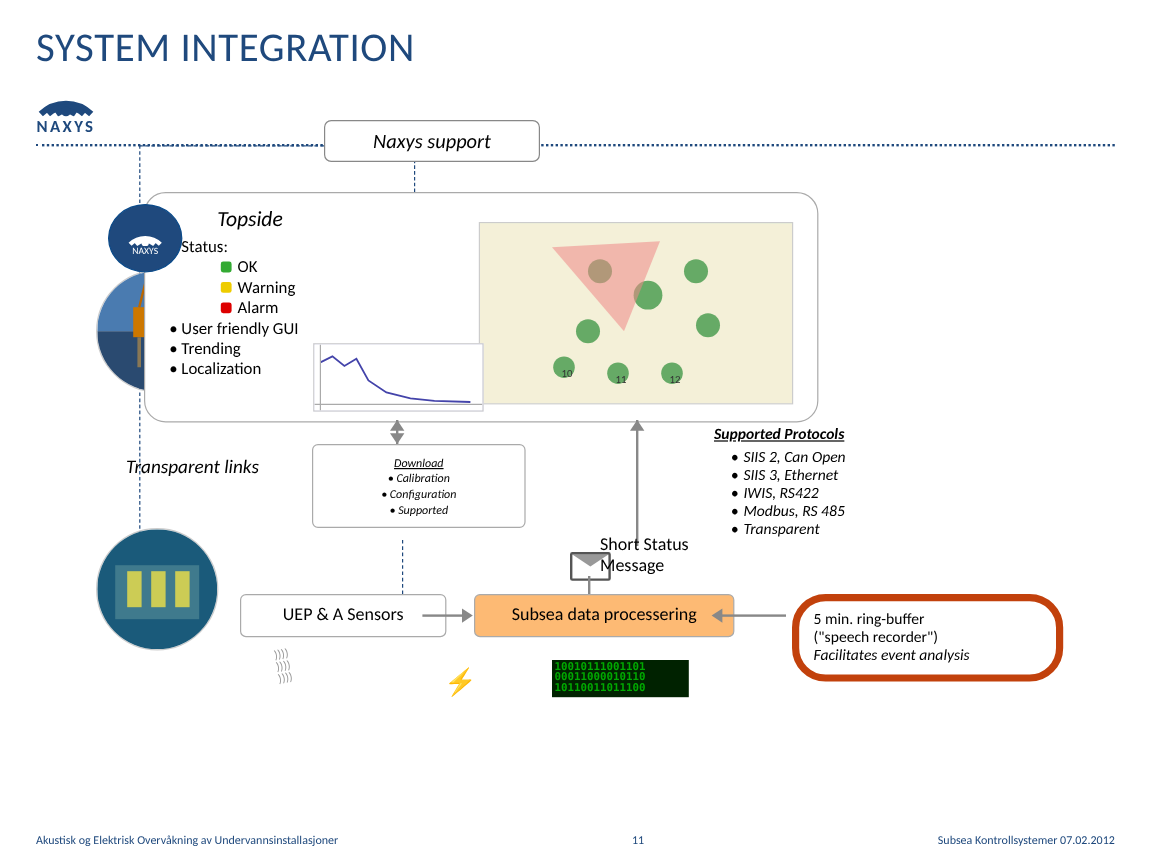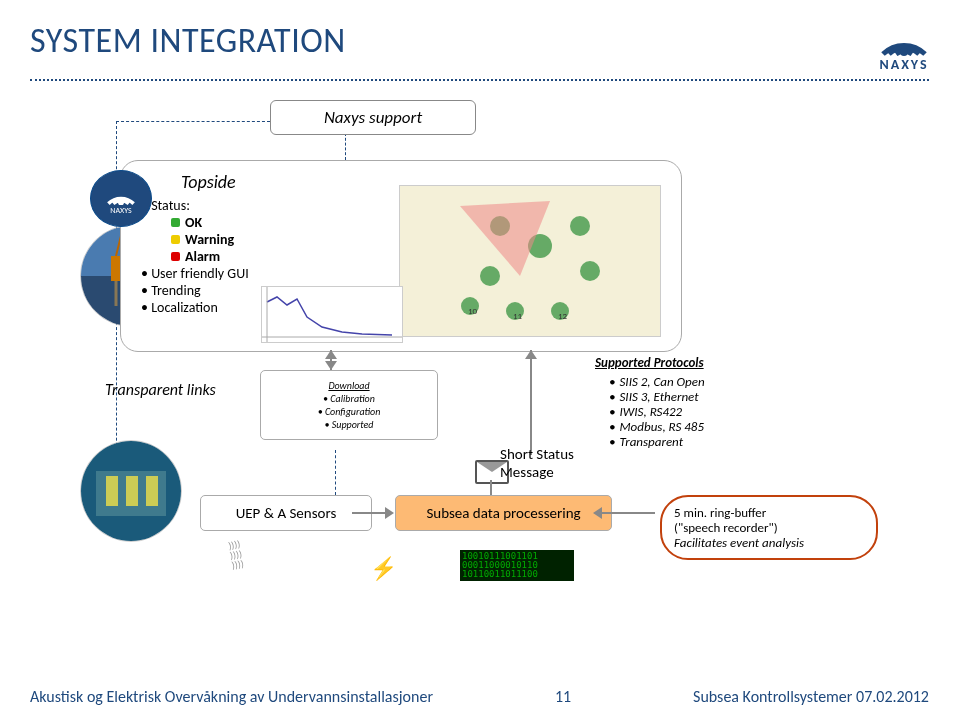--- a/index.html
+++ b/index.html
@@ -1,33 +1,33 @@
 <!DOCTYPE html>
 <html><head>
 <meta charset="utf-8">
 <style>
   body { margin:0; font-family: Calibri, Arial, sans-serif; background:#fff; width:959px; height:716px; position:relative; overflow:hidden; }
-  .header { display:flex; align-items:flex-start; justify-content:space-between; padding:20px 30px 0 30px; }
+  .header { display:flex; align-items:flex-start; justify-content:space-between; padding:20px 30px 0 30px;flex-direction:column; }
   .title { color:#1f497d; font-size:34px; font-weight:400; letter-spacing:0.5px; }
   .logo { display:flex; flex-direction:column; align-items:center; }
   .logo-text { color:#1f497d; font-size:14px; font-weight:bold; letter-spacing:2px; }
   .rule { border:none; border-top:2px dotted #1f497d; margin:6px 30px 0 30px; }
   
-  .support-box { position:absolute; left:270px; top:100px; width:150px; border:1px solid #888; border-radius:6px; padding:6px 27px; font-style:italic; font-size:17px; text-align:center; background:#fff;}
+  .support-box { position:absolute; left:270px; top:100px; width:150px; border:1px solid #888; border-radius:6px; padding:6px 14px; font-style:italic; font-size:17px; text-align:center; background:#fff;}
   
   .topside-group { position:absolute; left:120px; top:160px; width:560px; height:190px; border:1px solid #aaa; border-radius:18px; background:#fff; }
   
   .platform-img { position:absolute; left:80px; top:225px; width:100px; height:100px; border-radius:50%; overflow:hidden; border:1px solid #ccc; }
   .subsea-img { position:absolute; left:80px; top:440px; width:100px; height:100px; border-radius:50%; overflow:hidden; border:1px solid #ccc; }
   
   .topside-content { padding:10px 20px; display:flex; gap:30px; }
   .topside-left { font-size:14px; }
   .topside-title { font-style:italic; font-size:18px; margin-left:40px; margin-bottom:4px;}
   .bullet { }
-  .sub-bullet { margin-left:30px;font-weight:bold; }
+  .sub-bullet { margin-left:43px; }
   .dot { display:inline-block; width:9px; height:9px; border-radius:2px; margin-right:5px; }
   .green{background:#3a3;} .yellow{background:#ec0;} .red{background:#d00;}
   
   .diagram-placeholder { position:absolute; right:20px; top:24px; width:260px; height:150px; border:1px solid #ccc; background:linear-gradient(45deg,#f0f0d0,#d0e8d0); font-size:10px; color:#888; display:flex; align-items:center; justify-content:center;}
   .chart-placeholder { position:absolute; left:140px; top:125px; width:140px; height:55px; border:1px solid #ccc; background:#eef; font-size:9px;}
   
   .transparent-links { position:absolute; left:105px; top:380px; font-style:italic; font-size:16px; }
   .download-box { position:absolute; left:260px; top:370px; width:160px; border:1px solid #aaa; border-radius:5px; padding:8px; font-size:10px; font-style:italic; text-align:center; background:#fff;}
   .download-box .dl { text-decoration:underline; }
   
@@ -37,35 +37,35 @@
   .protocols li::before { content:"•"; margin-right:4px;}
   .protocols li { font-style:italic; }
   
   .short-status { position:absolute; left:500px; top:445px; font-size:15px; }
   .envelope { position:absolute; left:475px; top:460px; width:30px; height:20px; border:2px solid #555; border-radius:2px; }
   .envelope::before { content:""; position:absolute; left:0; top:0; width:0; height:0; border-left:15px solid transparent; border-right:15px solid transparent; border-top:10px solid #555; opacity:0.6;}
   
   .uep-box { position:absolute; left:200px; top:495px; width:150px; border:1px solid #aaa; border-radius:5px; padding:8px 10px; font-size:15px; text-align:center; background:#fff;}
   .subsea-proc-box { position:absolute; left:395px; top:495px; width:195px; border:1px solid #aaa; border-radius:5px; padding:8px 10px; font-size:15px; text-align:center; background:#fdba74;}
   
-  .ring-buffer { position:absolute; left:660px; top:495px; width:190px; border:2px solid #c2410c; border-radius:28px; padding:8px 12px; font-size:13px; background:#fff;}
+  .ring-buffer { position:absolute; left:660px; top:495px; width:190px; border:6px solid #c2410c; border-radius:28px; padding:8px 12px; font-size:13px; background:#fff;}
   .ring-buffer .ital { font-style:italic; }
   
   .wave-icon { position:absolute; left:230px; top:540px; font-size:10px; color:#999; transform:rotate(-10deg); line-height:1;}
   .bolt { position:absolute; left:370px; top:555px; color:#b80; font-size:22px;}
-  .binary { position:absolute; left:460px; top:550px; width:110px; font-family:monospace; font-size:9px; color:#0a0; background:#020; padding:2px; line-height:1; letter-spacing:0;}
+  .binary { position:absolute; left:460px; top:550px; width:110px; font-family:monospace; font-size:9px; color:#0a0; background:#020; padding:2px; line-height:1; letter-spacing:0;font-weight:bold;}
   
   
   .dashed-v { position:absolute; border-left:1.5px dashed #1f497d; }
   .dashed-h { position:absolute; border-top:1.5px dashed #1f497d; }
   .solid-line { position:absolute; background:#888; }
   
   .arrow-head { position:absolute; width:0; height:0; }
   
-  .footer { position:absolute; bottom:10px; left:30px; right:30px; display:flex; justify-content:space-between; font-size:16px; color:#1f497d; }
+  .footer { position:absolute; bottom:10px; left:30px; right:30px; display:flex; justify-content:space-between; font-size:10px; color:#1f497d; }
   
   
   .mini-logo { position:absolute; left:90px; top:170px; width:60px; height:55px; border:1px solid #0a4a8a; border-radius:50%; background:#1f497d; display:flex; flex-direction:column; align-items:center; justify-content:center; color:#fff; font-size:8px; z-index:2;}
   
 </style>
 </head>
 <body>
 
 <div class="header">
   <div class="title">SYSTEM INTEGRATION</div>

